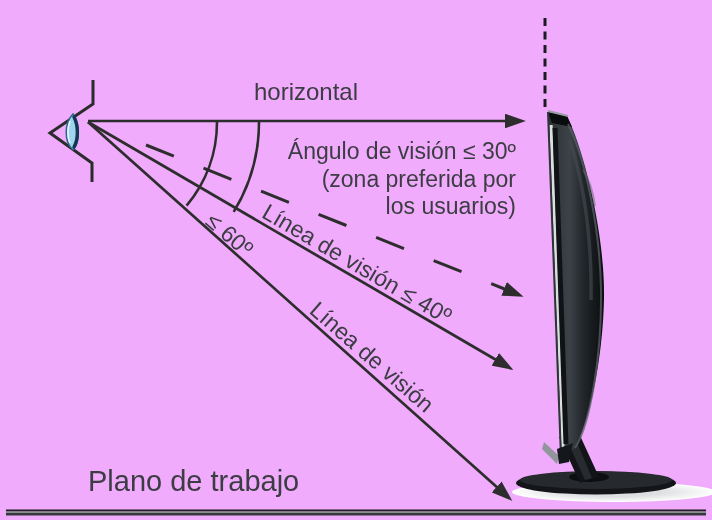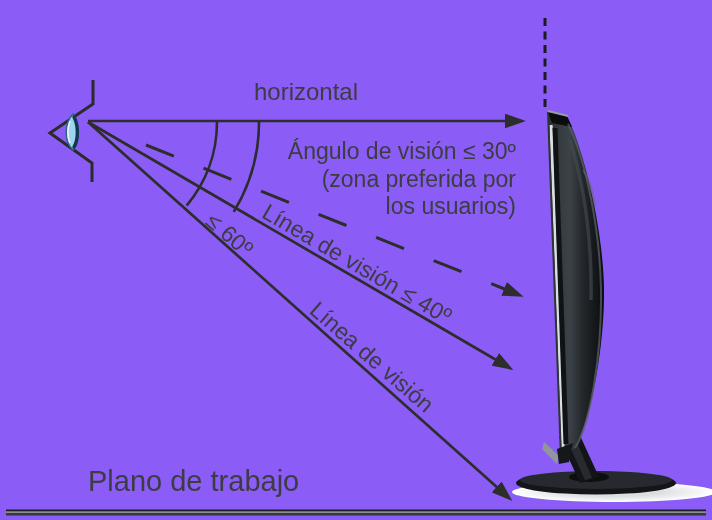--- a/index.html
+++ b/index.html
@@ -1,17 +1,17 @@
 <!DOCTYPE html>
 <html><head>
 <meta charset="utf-8">
 <style>
   html,body { margin:0; padding:0; background:#ffffff; }
   .stage {
-    position:relative; width:712px; height:520px; background:#8b5cf6;
+    position:relative; width:712px; height:520px; background:#f0abfc;
     overflow:hidden; font-family:"Liberation Sans", sans-serif;
   }
   svg { position:absolute; left:0; top:0; }
   svg text {
     font-family:"Liberation Sans", sans-serif;
     fill:#3c3c43;
   }
   .t24 { font-size:24px; }
   .t23 { font-size:23px; }
   .t29 { font-size:29px; }

